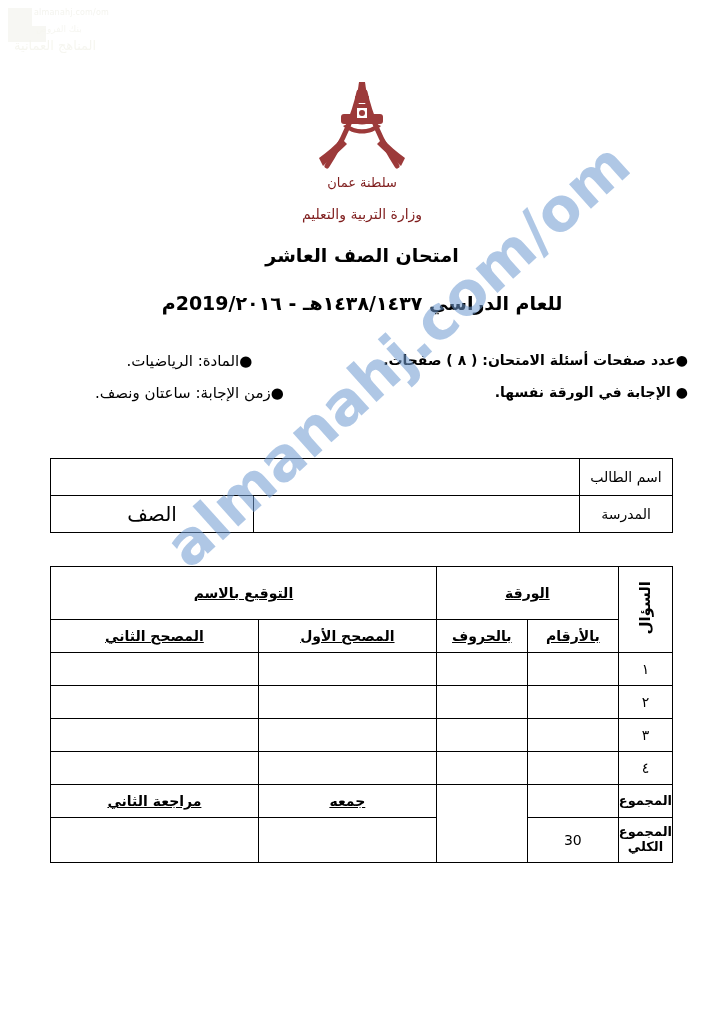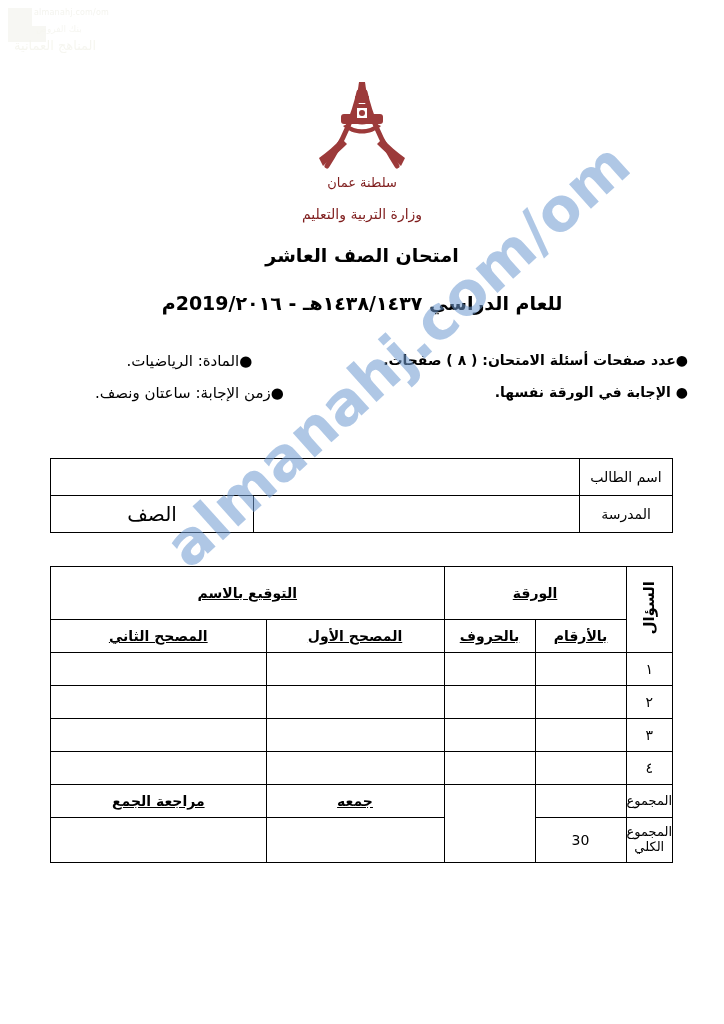--- a/index.html
+++ b/index.html
@@ -163,21 +163,21 @@
   #student-table td.lbl { font-weight: normal; font-size: 14px; }
 
   #grades-table {
     left: 50px;
     top: 566px;
     width: 623px;
   }
   #grades-table td { height: 32px; }
   #grades-table td.hdr { font-weight: bold; font-size: 14px; text-decoration: underline; }
   #grades-table td.num { font-size: 14px; }
-  #grades-table td.rowlbl { font-weight: normal; font-size: 13px; line-height: 1.15; }
+  #grades-table td.rowlbl { font-weight: bold; font-size: 13px; line-height: 1.15; }
   #grades-table td.vert {
     font-weight: bold;
     font-size: 15px;
   }
   #grades-table td.vert .vtext {
     display: inline-block;
     writing-mode: vertical-rl;
     transform: rotate(180deg);
     white-space: nowrap;
     line-height: 1;
@@ -300,21 +300,21 @@
       <td></td>
       <td></td>
       <td></td>
     </tr>
 
     <tr>
       <td class="rowlbl">المجموع</td>
       <td></td>
       <td rowspan="2"></td>
       <td class="hdr">جمعه</td>
-      <td class="hdr">مراجعة الجمع</td>
+      <td class="hdr">مراجعة الثاني</td>
     </tr>
     <tr>
       <td class="rowlbl" style="height:44px">المجموع الكلي</td>
       <td class="num">30</td>
       <td></td>
       <td></td>
     </tr>
   </tbody>
 </table>
 

